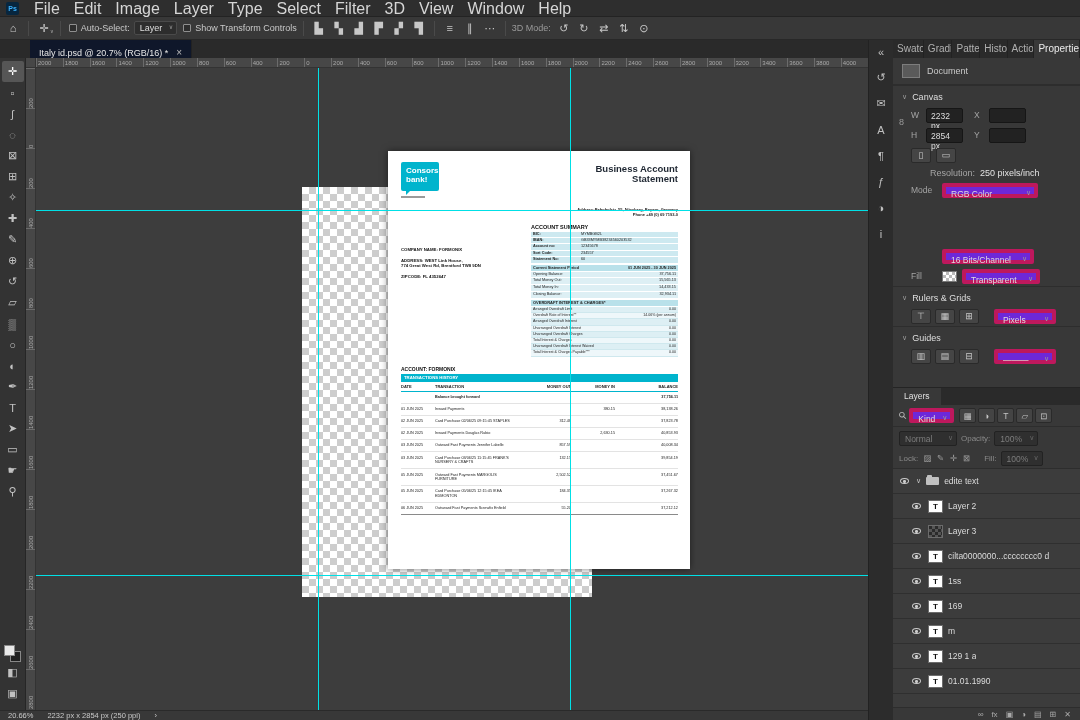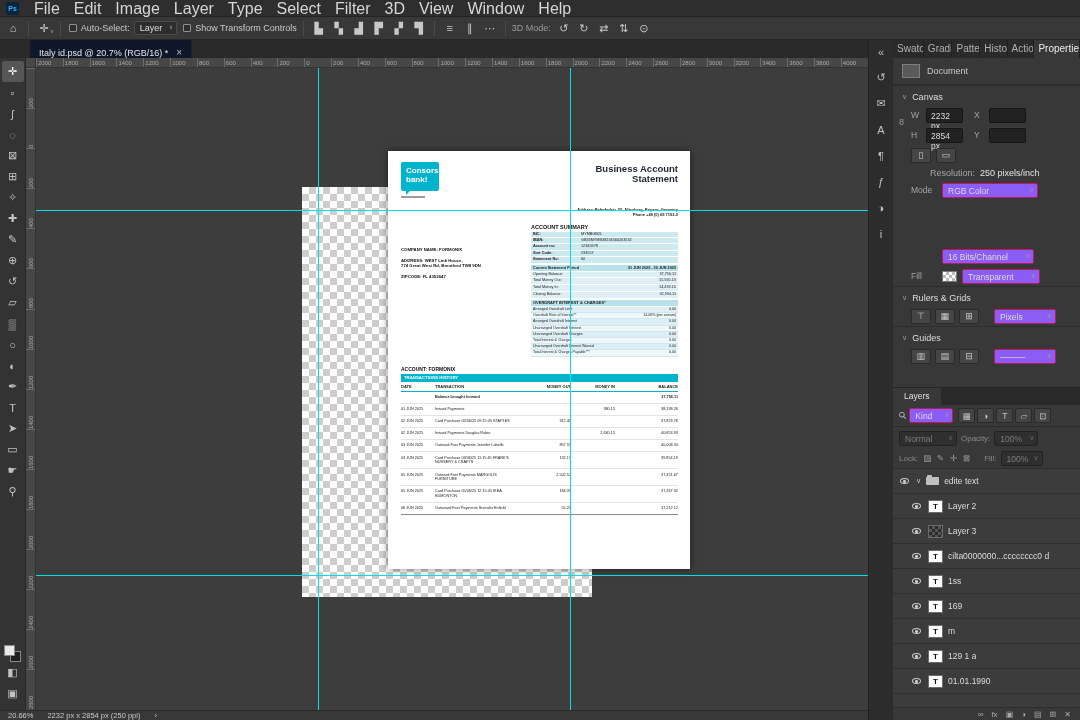--- a/index.html
+++ b/index.html
@@ -97,21 +97,21 @@
   .doc-thumb{width:18px;height:14px;background:#5a5a5a;border:1px solid #7d7d7d;}
   .sec-head{display:flex;align-items:center;gap:5px;padding:6px 9px 3px;color:#dedede;border-top:1px solid #2d2d2d;}
   .sec-head:first-of-type{border-top:none;}
   .chev{font-size:7px;color:#9a9a9a;}
   .fieldrow{display:flex;align-items:center;gap:5px;padding:2.5px 8px 2.5px 18px;position:relative;}
   .flabel{width:10px;color:#a5a5a5;font-size:8.5px;}
   .finput{background:#222;border:1px solid #161616;border-radius:2px;color:#ddd;font-size:8.5px;padding:2px 4px;width:37px;height:15px;}
   .finput.dim{color:#5f5f5f;}
   .link-glyph{position:absolute;left:6px;top:-8px;color:#9a9a9a;font-size:9px;}
   .mini-btn{width:20px;height:15px;background:#454545;border:1px solid #2a2a2a;border-radius:2px;color:#c9c9c9;font-size:9px;display:flex;align-items:center;justify-content:center;}
-  .fselect{background:#8b5cf6;border:1px solid #be185d;border-radius:2px;color:#ddd;font-size:8.5px;padding:2px 15px 2px 5px;position:relative;height:15px;white-space:nowrap;}
+  .fselect{background:#6d28d9;border:4px solid #be185d;border-radius:2px;color:#ddd;font-size:8.5px;padding:2px 15px 2px 5px;position:relative;height:15px;white-space:nowrap;}
   .fselect::after{content:"∨";position:absolute;right:3px;top:2px;font-size:7px;color:#999;}
   .fill-swatch{width:15px;height:11px;border:1px solid #777;background:conic-gradient(#bbb 25%,#fff 0 50%,#bbb 0 75%,#fff 0);background-size:6px 6px;}
   .res-val{color:#e2e2e2;}
 
   
   .layers-panel{position:absolute;left:0;top:348px;width:187px;height:332px;background:#383838;display:flex;flex-direction:column;color:#c9c9c9;}
   .lp-tabs{height:17px;background:#2a2a2a;display:flex;}
   .lp-tab{background:#383838;color:#e0e0e0;font-size:8.5px;padding:0 11px;line-height:17px;}
   .lp-filter{display:flex;align-items:center;gap:3px;padding:3px 6px;border-bottom:1px solid #2d2d2d;height:22px;}
   .search-glyph{transform:rotate(-45deg);font-size:10px;color:#b5b5b5;}

